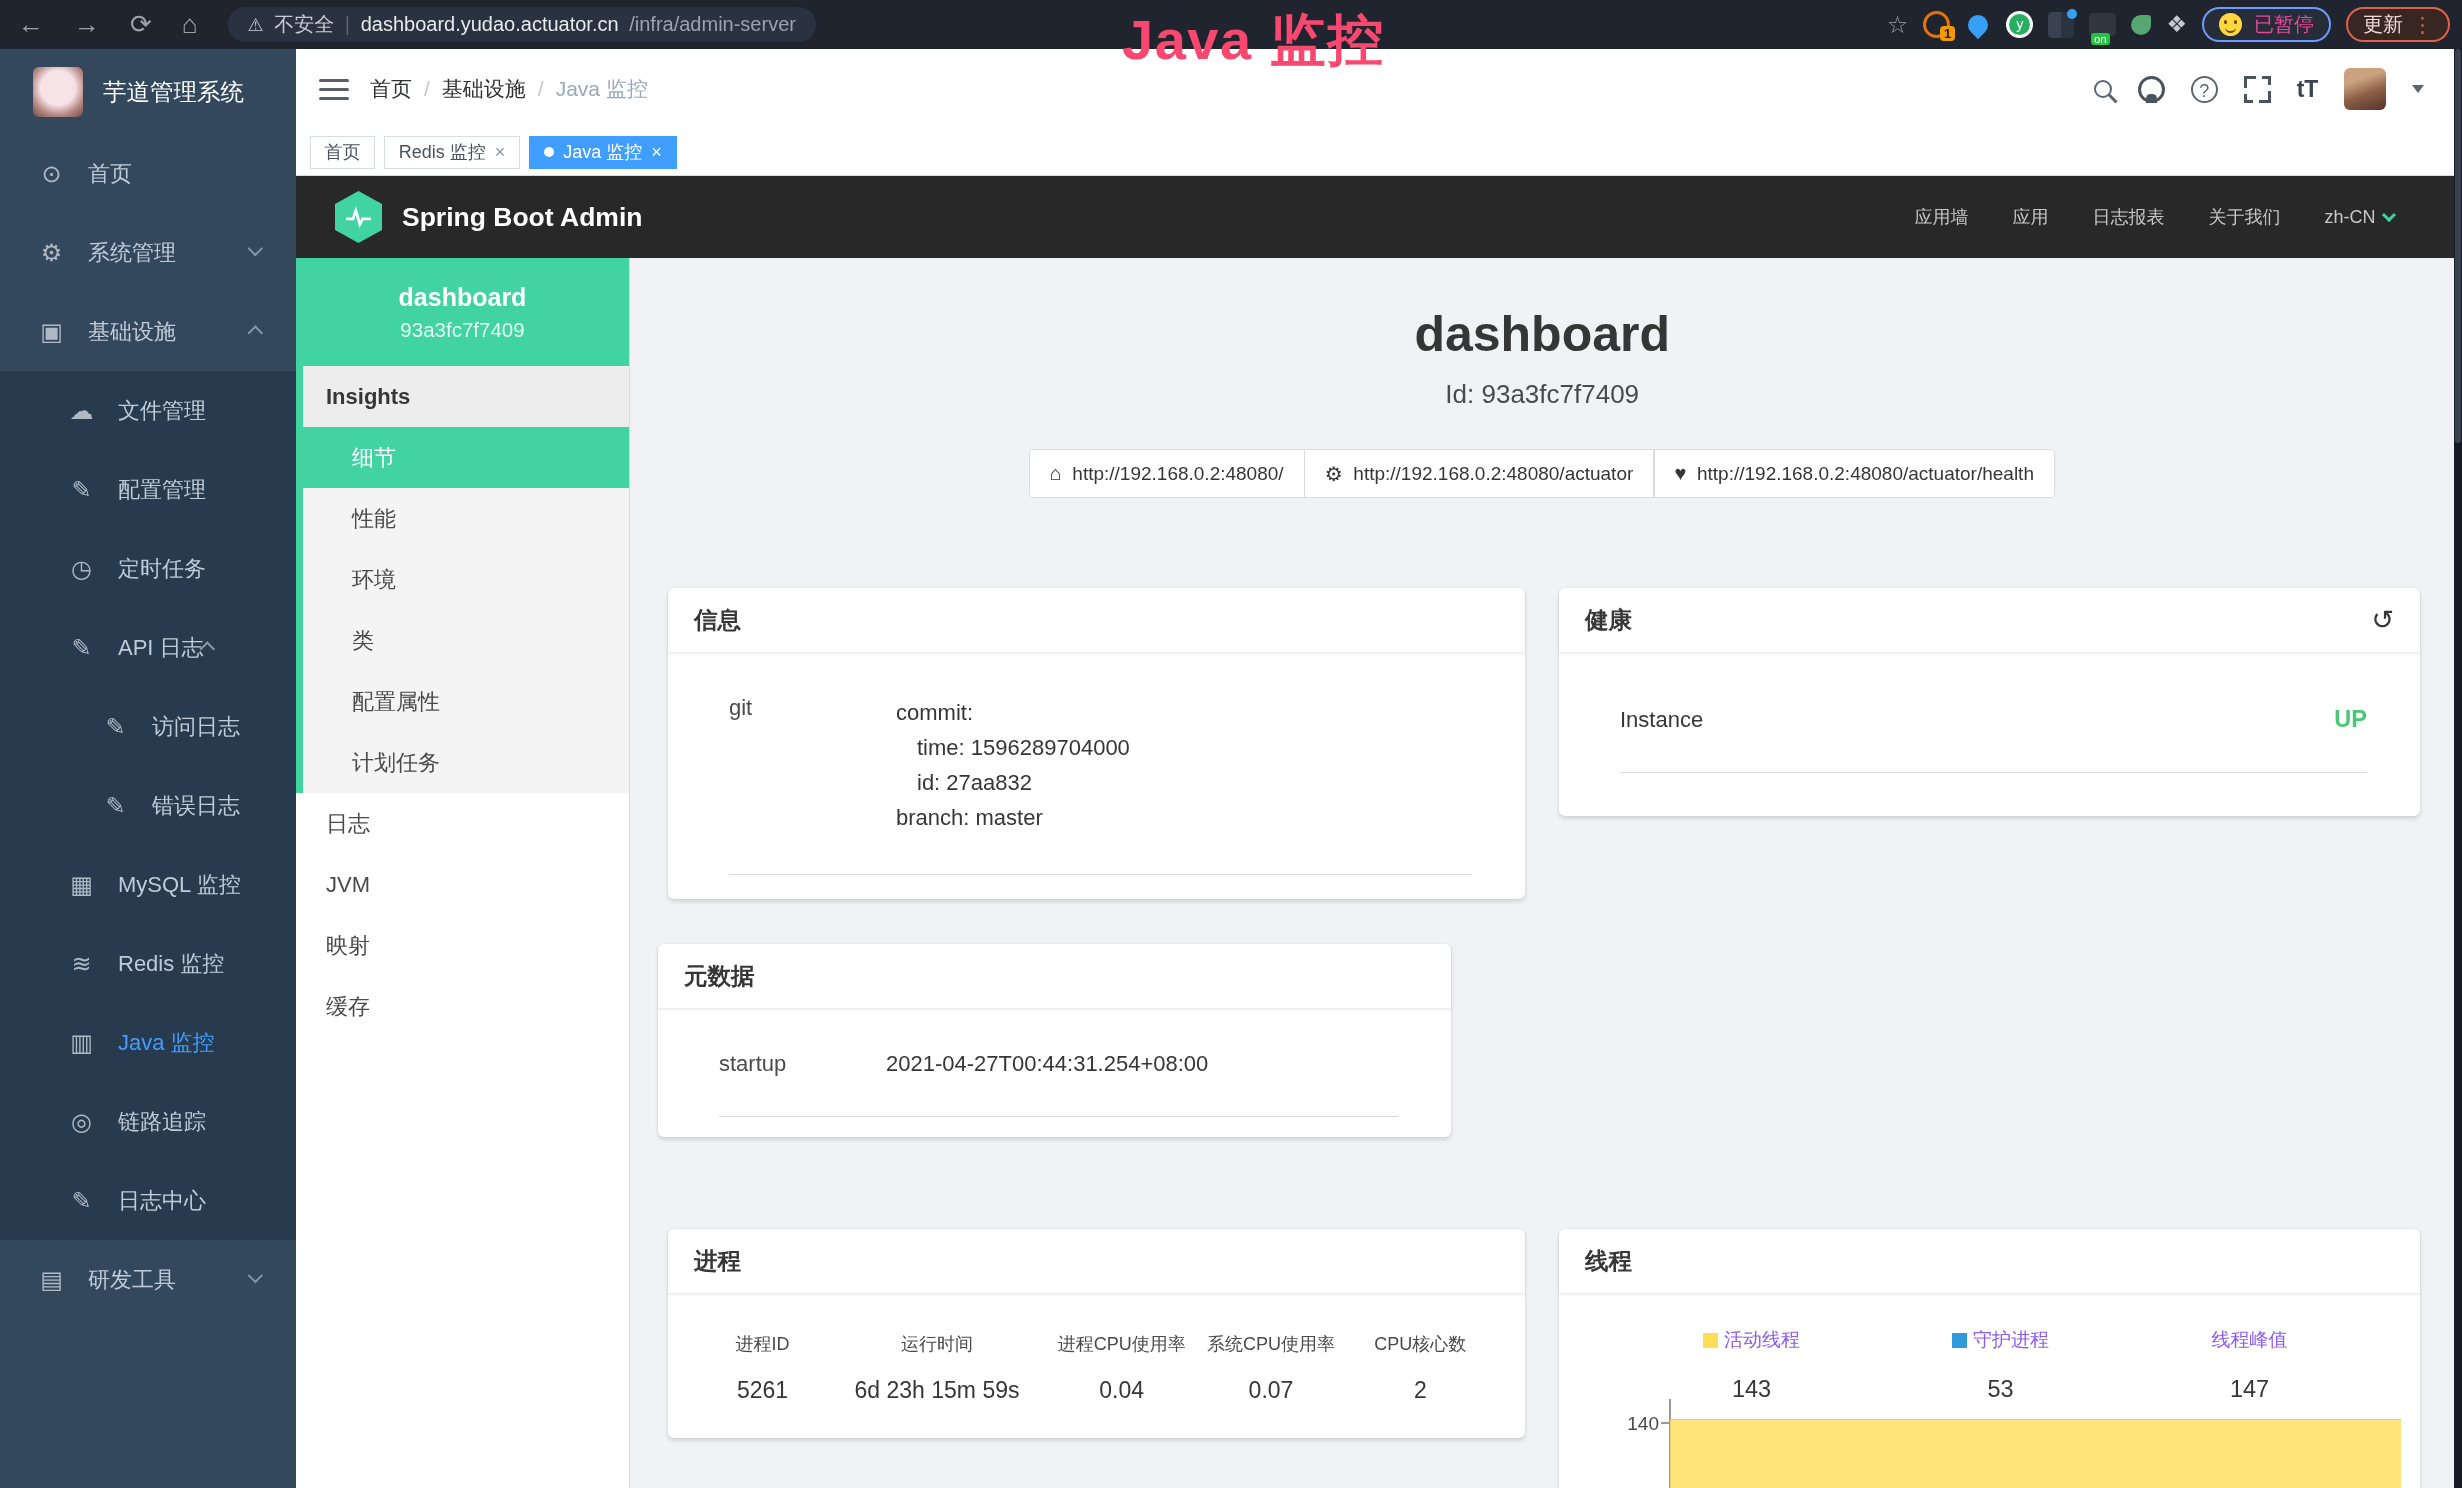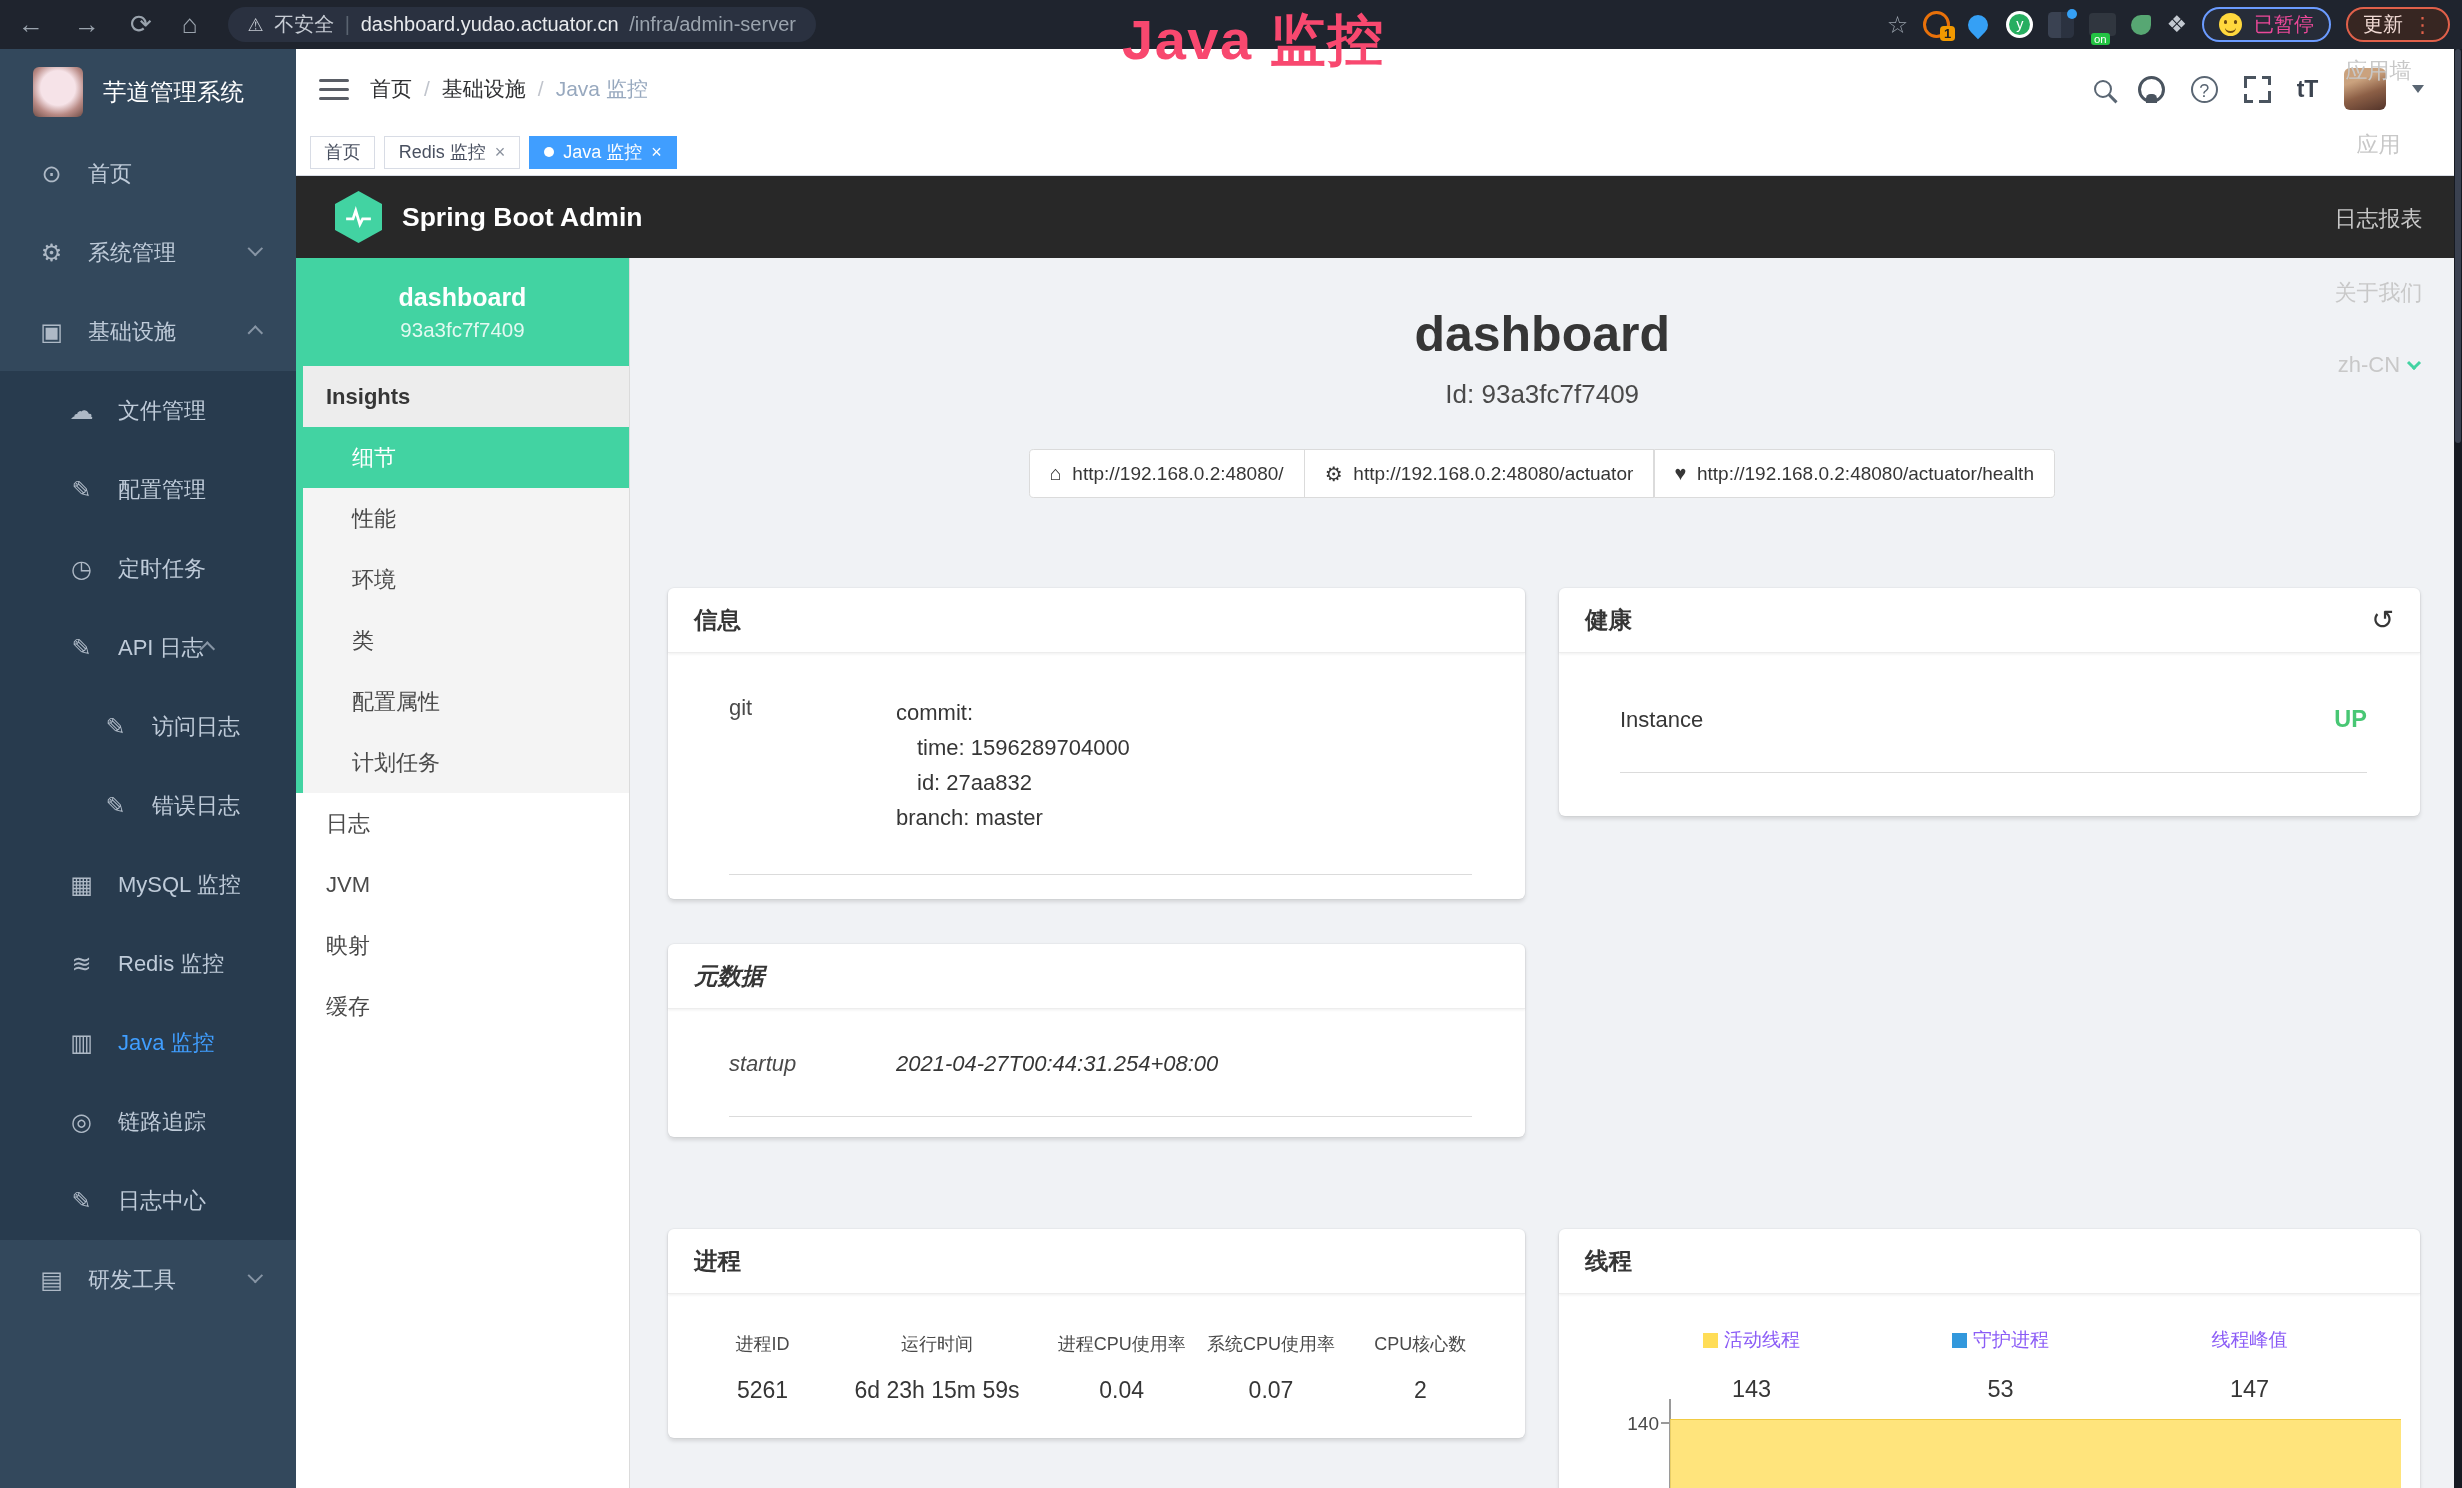--- a/index.html
+++ b/index.html
@@ -113,22 +113,22 @@
   .tag.active .dot { width:10.6px; height:10.6px; border-radius:50%; background:#fff; }
   .tag.active .x { color:#fff; }
 
   
   #sba-header { position:absolute; left:0; right:0; top:127px; height:82px; background:#282828;
     display:flex; align-items:center; padding-left:39px; }
   #sba-logo { width:47px; height:52px; background:#42d3a2;
     clip-path:polygon(50% 0,100% 25%,100% 75%,50% 100%,0 75%,0 25%); display:flex;
     align-items:center; justify-content:center; }
   #sba-brand { color:#fff; font-size:26.5px; font-weight:bold; margin-left:20px; }
-  .sba-nav { margin-left:auto; display:flex; align-items:center; gap:44px; padding-right:32px;
-    color:#c8c8c8; font-size:22px;flex-direction:column; }
+  .sba-nav { margin-left:auto; display:flex; align-items:center; gap:44px; padding-right:60px;
+    color:#c8c8c8; font-size:18px; }
   .sba-nav .lang { display:flex; align-items:center; gap:9px; }
   .chev2 { width:10px; height:10px; border-right:3px solid #42d3a2; border-bottom:3px solid #42d3a2;
     transform:rotate(45deg); margin-top:-4.6px; }
 
   
   #sba-body { position:absolute; left:0; right:0; top:209px; bottom:0; }
   #sba-side { position:absolute; left:0; top:0; bottom:0; width:334px; background:#fff;
     border-right:0.8px solid #dbdbdb; }
   #inst-head { height:108px; background:#42d3a2; color:#fff; display:flex; flex-direction:column;
     align-items:center; justify-content:center; gap:6px; }
@@ -156,21 +156,21 @@
   .card { position:absolute; background:#fff; border-radius:6px;
     box-shadow:0 2.3px 4.6px rgba(10,10,10,.12), 0 0 0 0.8px rgba(10,10,10,.03); }
   .card-h { height:65px; display:flex; align-items:center; padding:0 26px; font-size:23.5px;
     font-weight:bold; color:#363636; border-bottom:1.5px solid #ededed;
     box-shadow:0 1.5px 2.3px rgba(10,10,10,.05); }
   .card-h .spacer { flex:1; }
   .hist { font-size:27px; color:#363636; font-weight:normal; }
 
   #card-info   { left:38px;  top:330px;  width:857px; height:311px; }
   #card-health { left:929px; top:330px; width:861px; height:228px; }
-  #card-meta   { left:38px;  top:686px;  width:857px; height:193px;font-style:italic; }
+  #card-meta   { left:28px;  top:686px;  width:793px; height:193px; }
   #card-proc   { left:38px;  top:971px; width:857px; height:209px; }
   #card-thread { left:929px; top:971px; width:861px; height:394px; }
 
   .kv-row { display:flex; margin:42px 53px 0 61px; padding-bottom:39px;
     border-bottom:0.8px solid #dbdbdb; font-size:22px; color:#363636; }
   .kv-label { width:167px; color:#4a4a4a; flex:none; }
   .kv-lines div { line-height:35px; }
   .kv-lines .ind { padding-left:21px; }
   #card-health .kv-row { align-items:center; margin-top:53px; }
   .up { margin-left:auto; color:#48c774; font-weight:bold; font-size:23.5px; }

